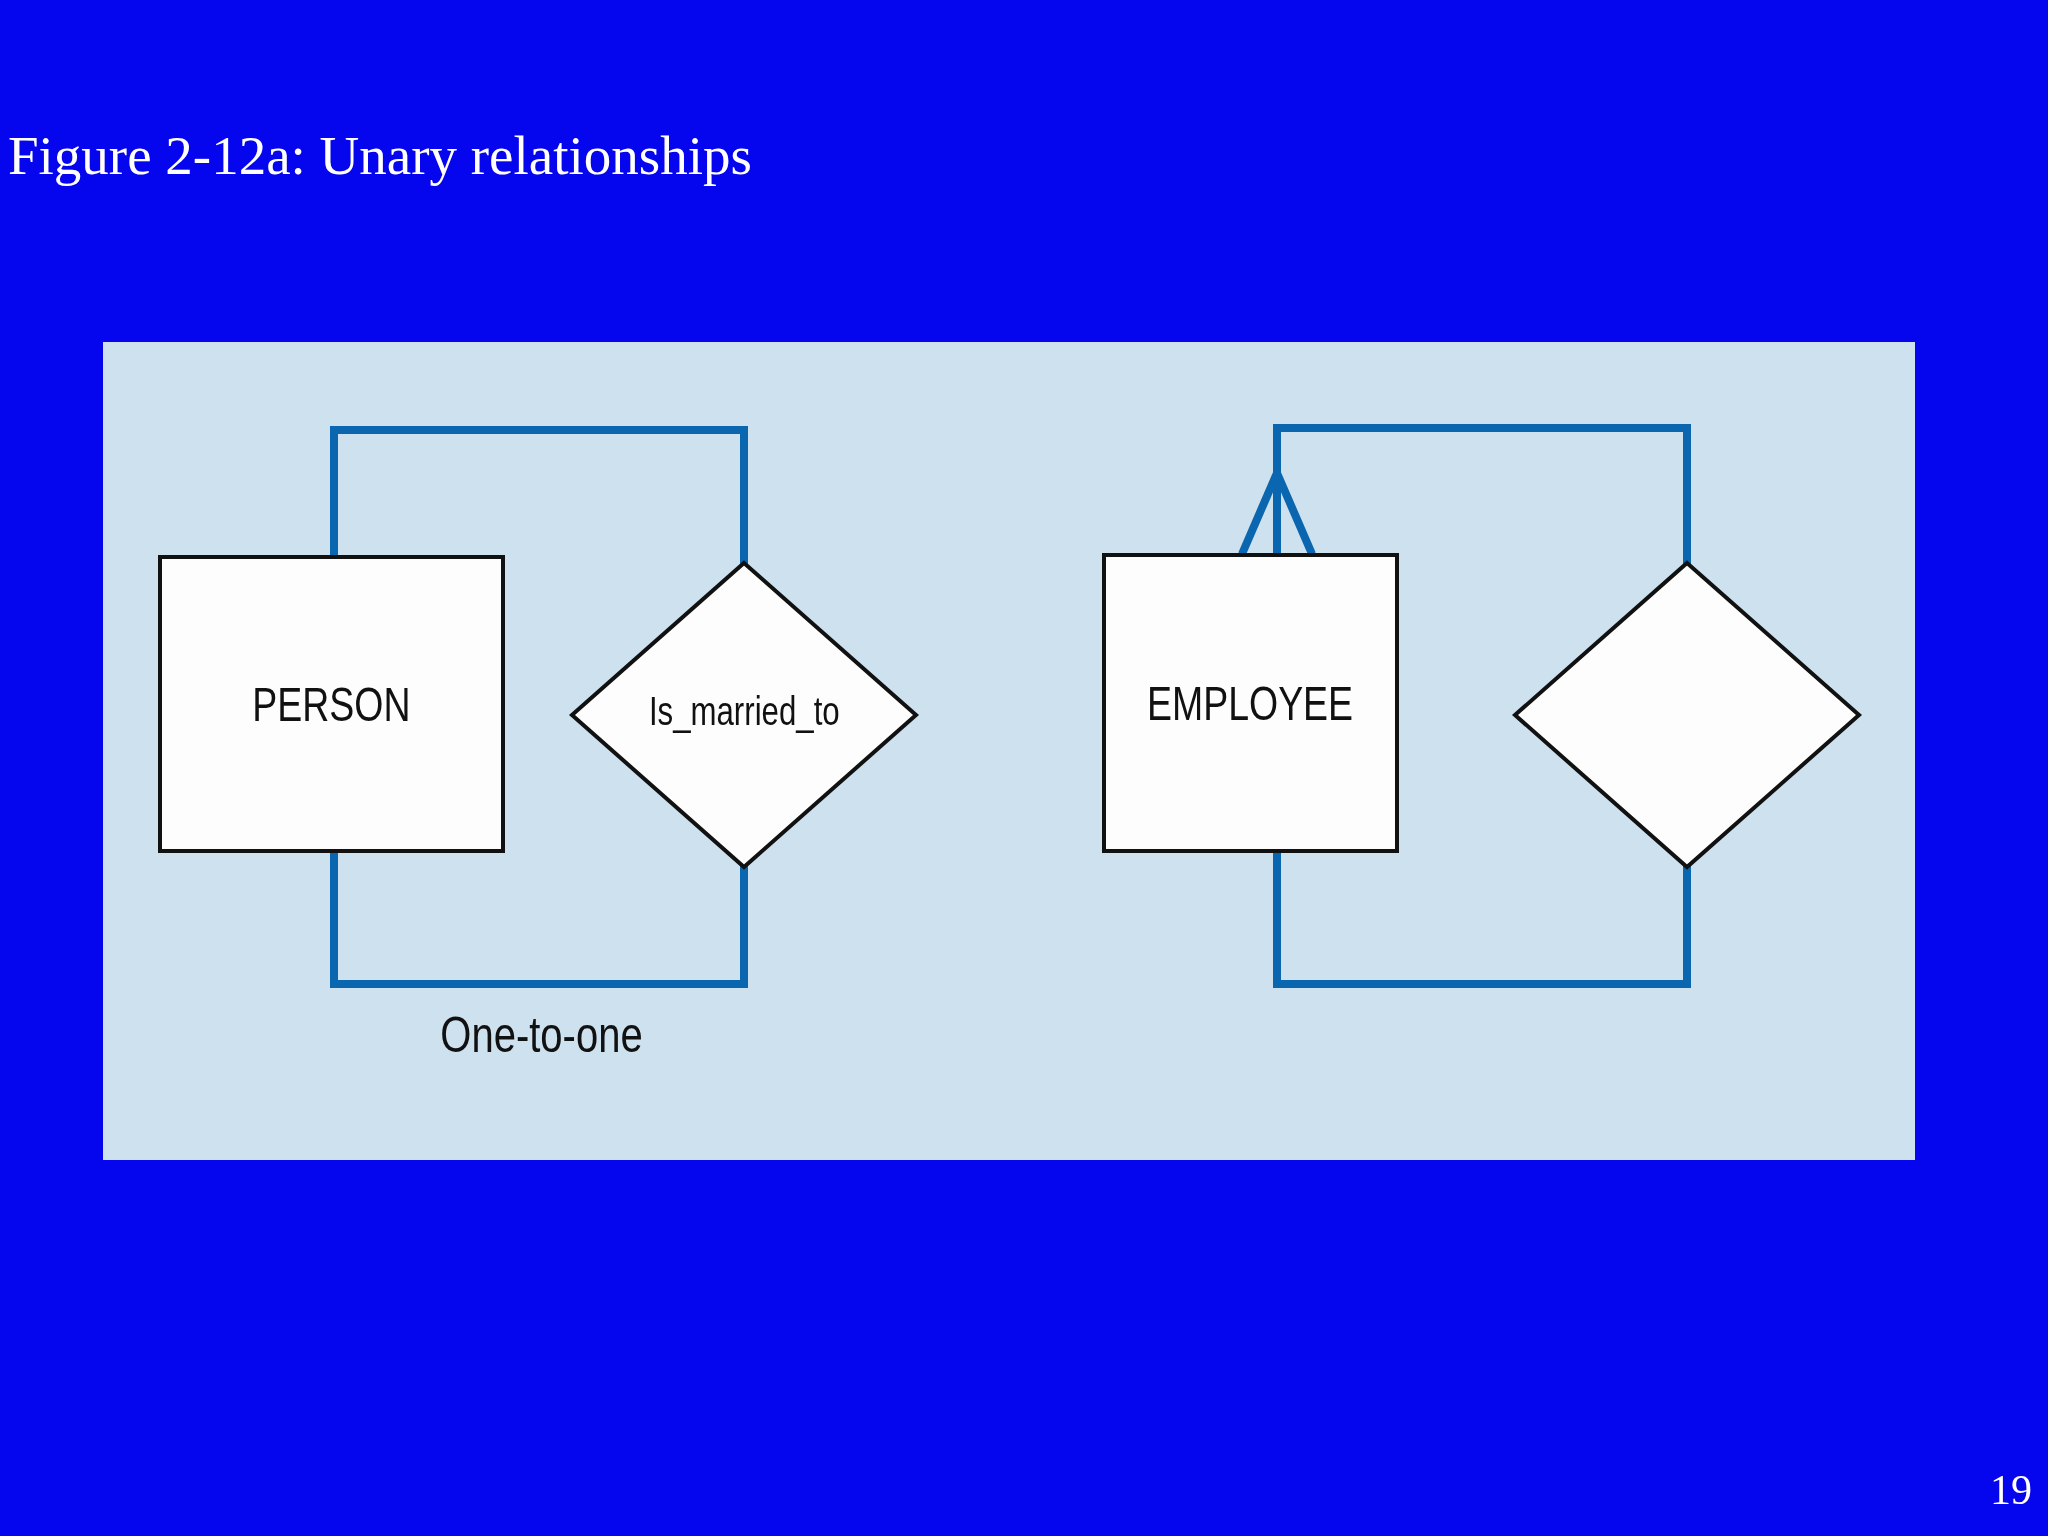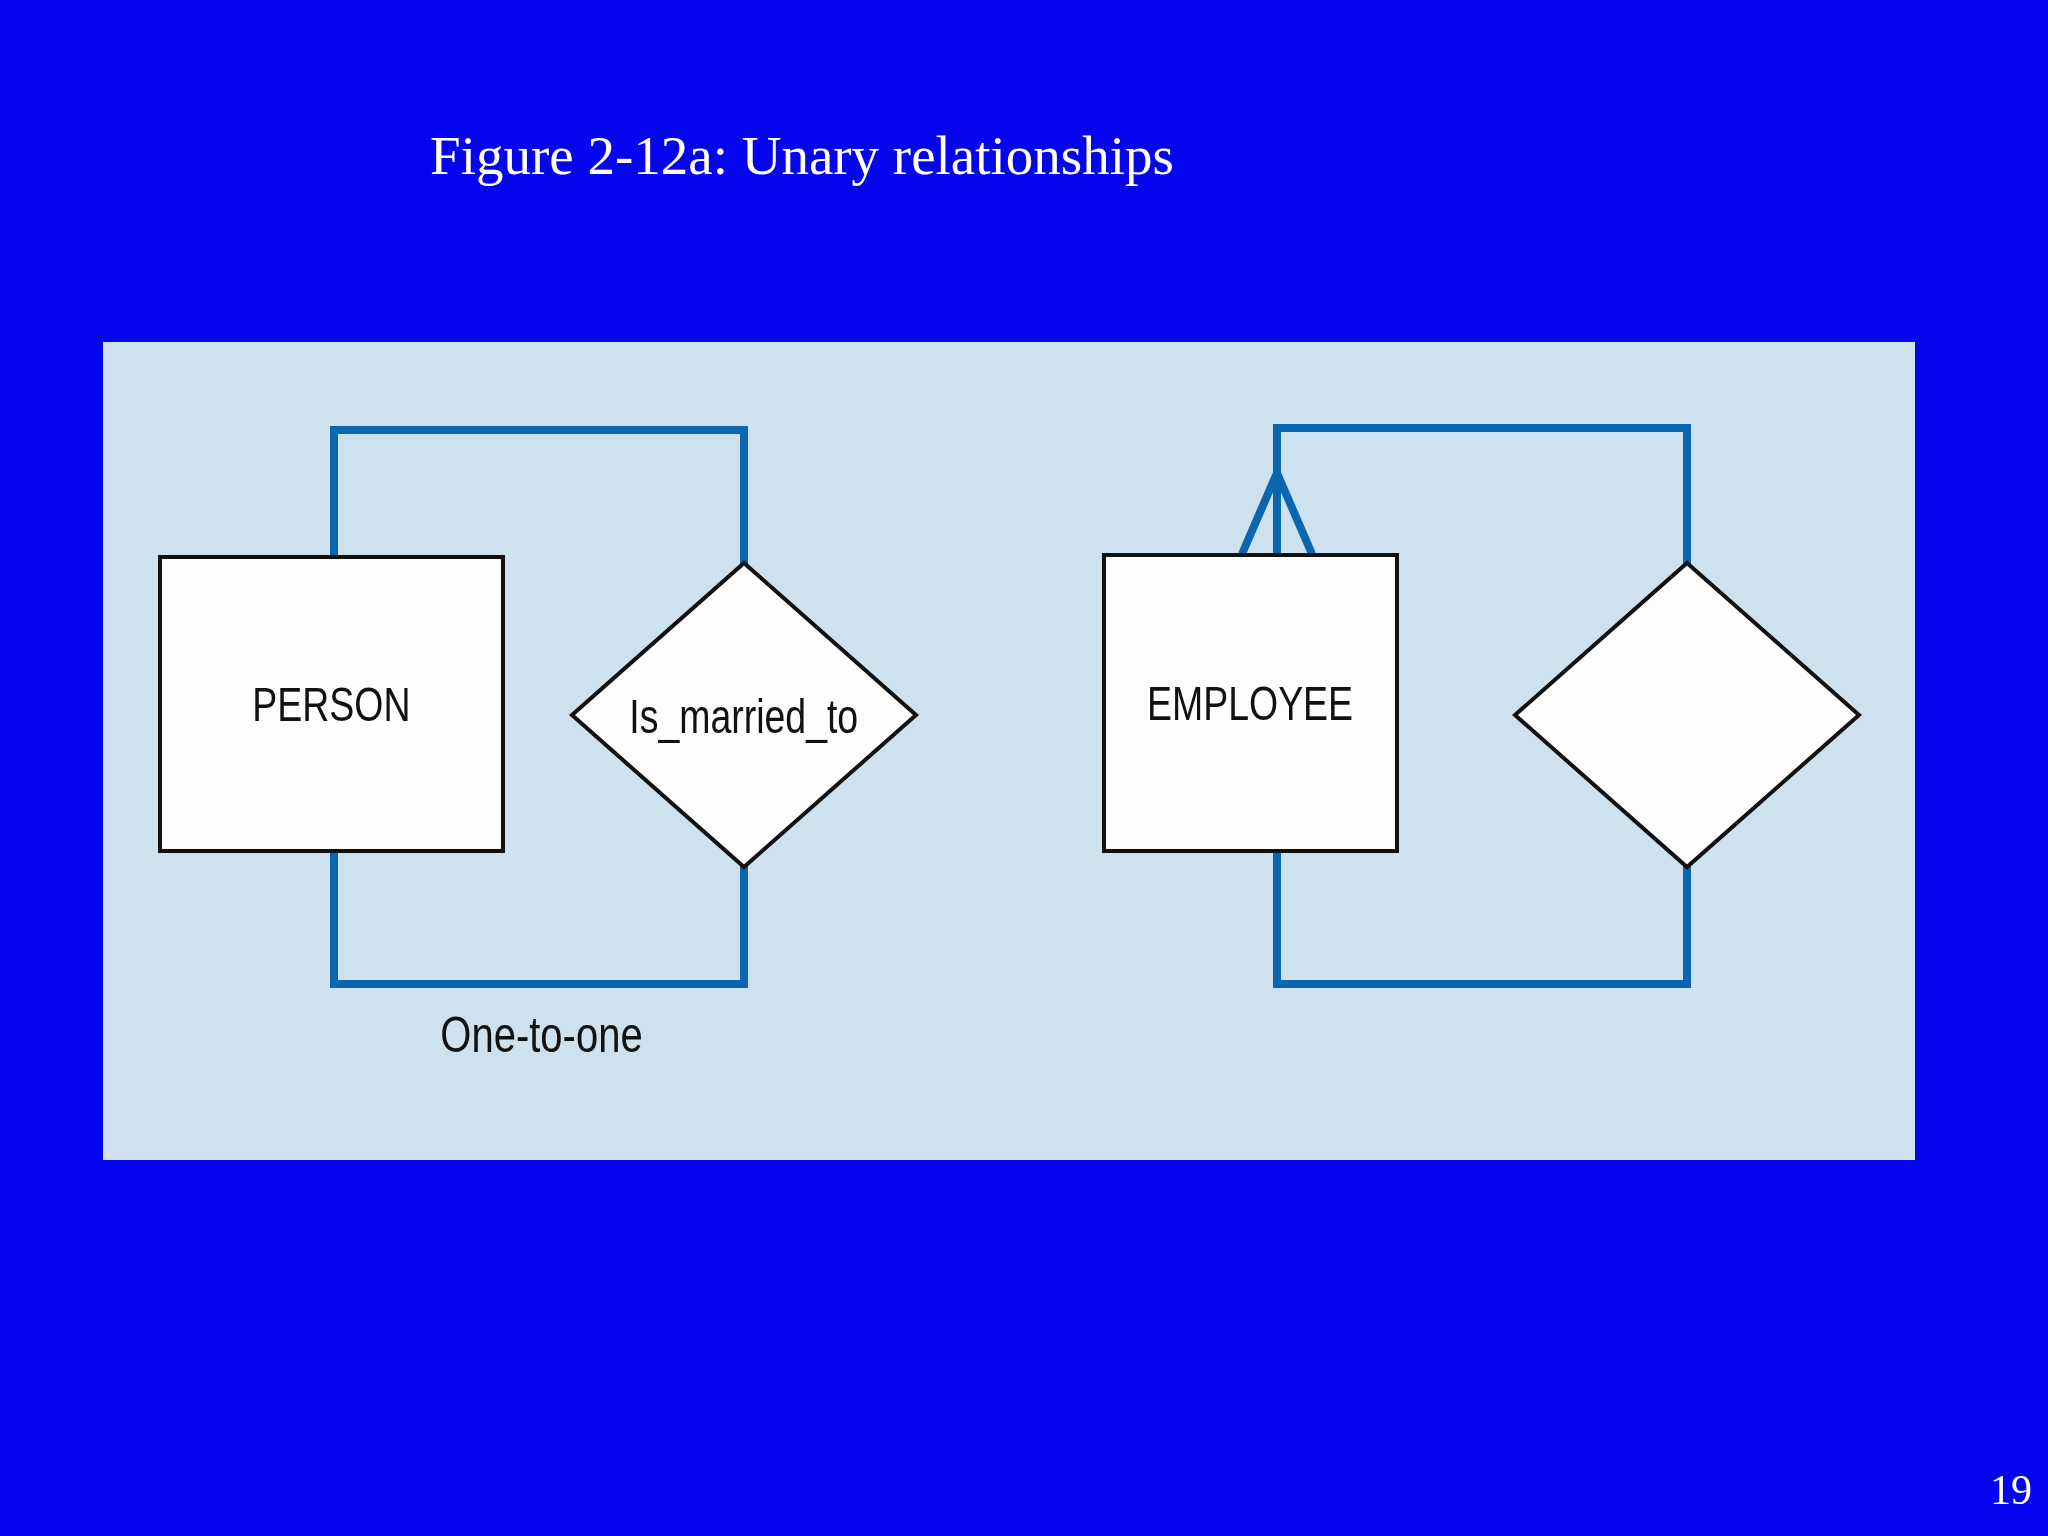--- a/index.html
+++ b/index.html
@@ -4,25 +4,25 @@
 <style>
   html,body{margin:0;padding:0;}
   body{
     width:2048px;height:1536px;
     background:var(--background,#0505ee);
     position:relative;overflow:hidden;
     font-family:"Liberation Sans",sans-serif;
   }
   .slide-title{
     position:absolute;left:0;top:124px;width:1604px;
-    text-align:center;
     font-family:"Liberation Serif",serif;
     font-size:55px;line-height:1.15;
     color:var(--title-text,#ffffff);
     white-space:nowrap;
+    padding-left:8px;
   }
   .panel{
     position:absolute;left:103px;top:342px;
     width:1812px;height:818px;
     background:var(--panel,#cde1ef);
   }
   .panel svg{position:absolute;left:0;top:0;}
   .connector{
     fill:none;
     stroke:var(--connector,#0b66b0);
@@ -42,21 +42,21 @@
   }
   .entity-box.left{left:55px;top:213px;width:347px;height:298px;}
   .entity-box.right{left:999px;top:211px;width:297px;height:300px;}
   .entity-label{
     font-size:48px;color:var(--label-text,#111111);
     display:inline-block;transform:scaleX(0.78);
     white-space:nowrap;letter-spacing:0px;
   }
   .diamond-label{
     position:absolute;width:400px;text-align:center;
-    font-size:48px;color:var(--label-text,#111111);
+    font-size:40px;color:var(--label-text,#111111);
     white-space:nowrap;
   }
   .diamond-label>span{display:inline-block;transform:scaleX(0.78);}
   .diamond-label.left{left:441px;top:347px;}
   .diamond-label.right{left:1384px;top:350px;}
   .cardinality-label{
     position:absolute;width:500px;text-align:center;
     font-size:50px;color:var(--label-text,#111111);
     white-space:nowrap;
   }

